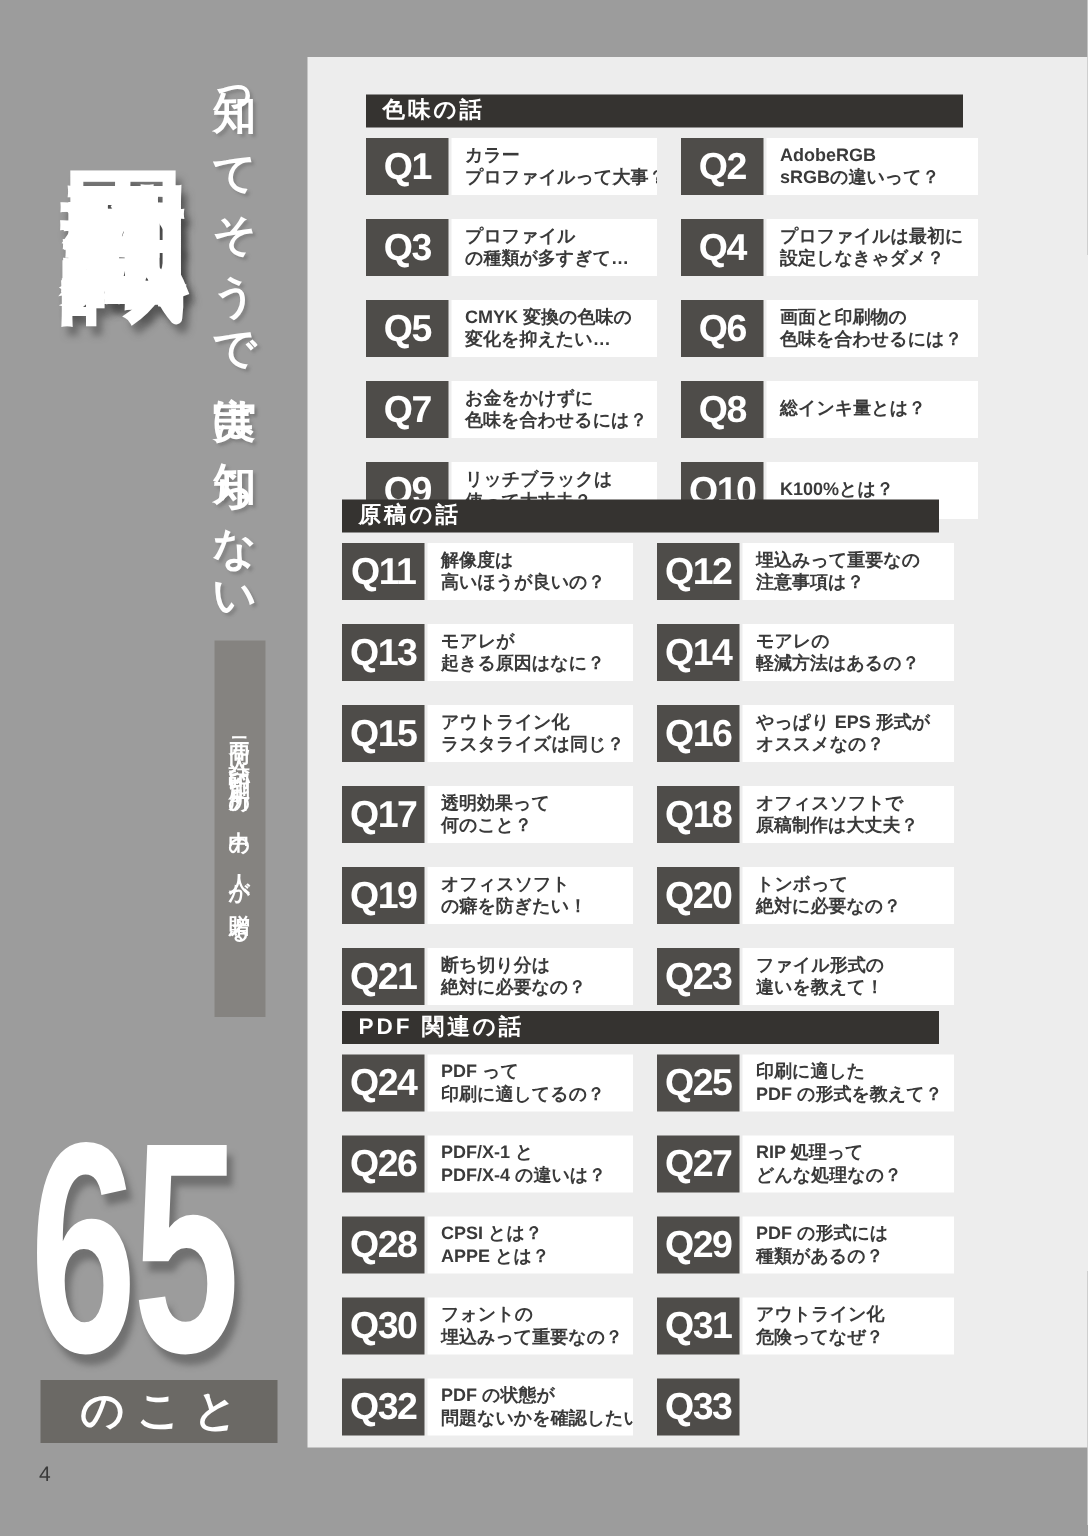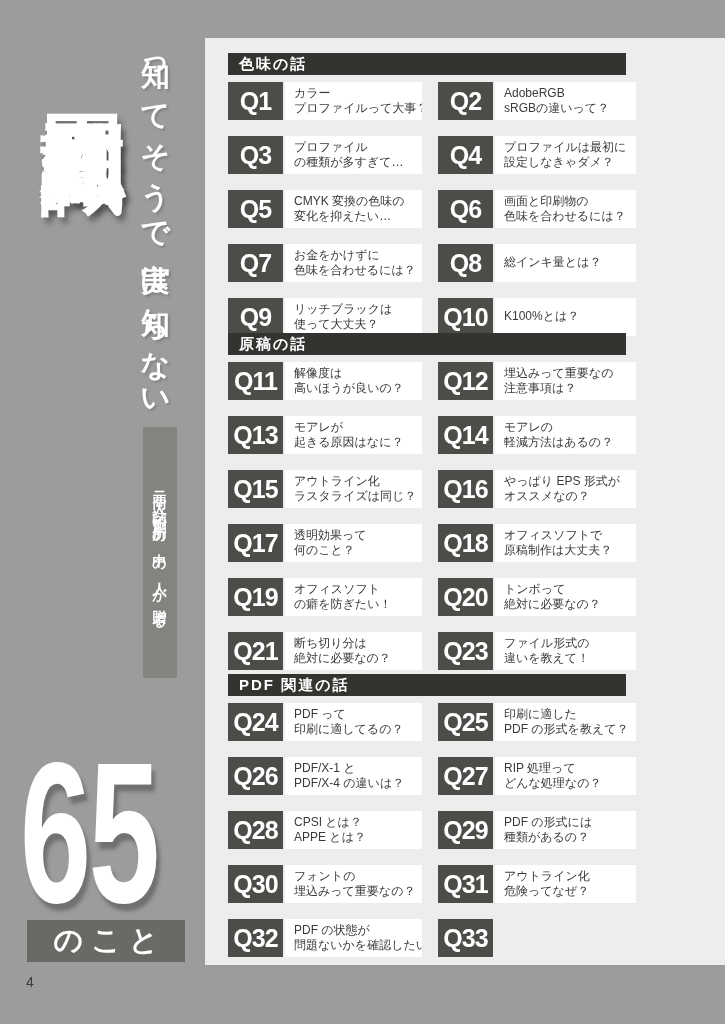--- a/index.html
+++ b/index.html
@@ -64,42 +64,42 @@
   .page-number{
     position:absolute;left:26px;top:974px;
     font-size:14px;color:#3a3a3a;
   }
   
   .panel{
     position:absolute;left:205px;top:38px;width:520px;height:927px;
     background:var(--panel-background);
   }
   .toc-section{position:absolute;left:23px;width:400px;}
-  .toc-section.pos-0{top:15px;}
+  .toc-section.pos-0{top:25px;margin-left:16px;}
   .toc-section.pos-1{top:295px;}
   .toc-section.pos-2{top:636px;}
   .section-header{
     height:22px;background:var(--section-header-bg);color:#fff;
     font-size:15px;font-weight:bold;line-height:22px;
     padding-left:11px;letter-spacing:2px;box-sizing:border-box;
     margin:0 2px 7px 0;
   }
   .q-grid{
     display:grid;grid-template-columns:194px 198px;
     column-gap:8px;row-gap:6px;grid-auto-rows:38px;gap:16px;
   }
   .q-item{display:flex;}
   .q-no{
     flex:none;width:55px;background:var(--question-number-bg);
     color:#fff;font-weight:bold;font-size:25px;letter-spacing:-1px;
     display:flex;align-items:center;justify-content:center;
   }
   .q-text{
     flex:1;margin-left:2px;background:var(--question-box-bg);
-    color:var(--question-text);font-size:12px;font-weight:normal;line-height:15.5px;
+    color:var(--question-text);font-size:12px;font-weight:bold;line-height:15.5px;
     display:flex;flex-direction:column;justify-content:center;
     padding:2px 2px 2px 9px;box-sizing:border-box;overflow:hidden;
   }
   .q-text span{white-space:nowrap;}
 </style>
 </head>
 <body>
 
 <div class="sidebar">
   <div class="tagline">知ってそうで実は知らない</div>

